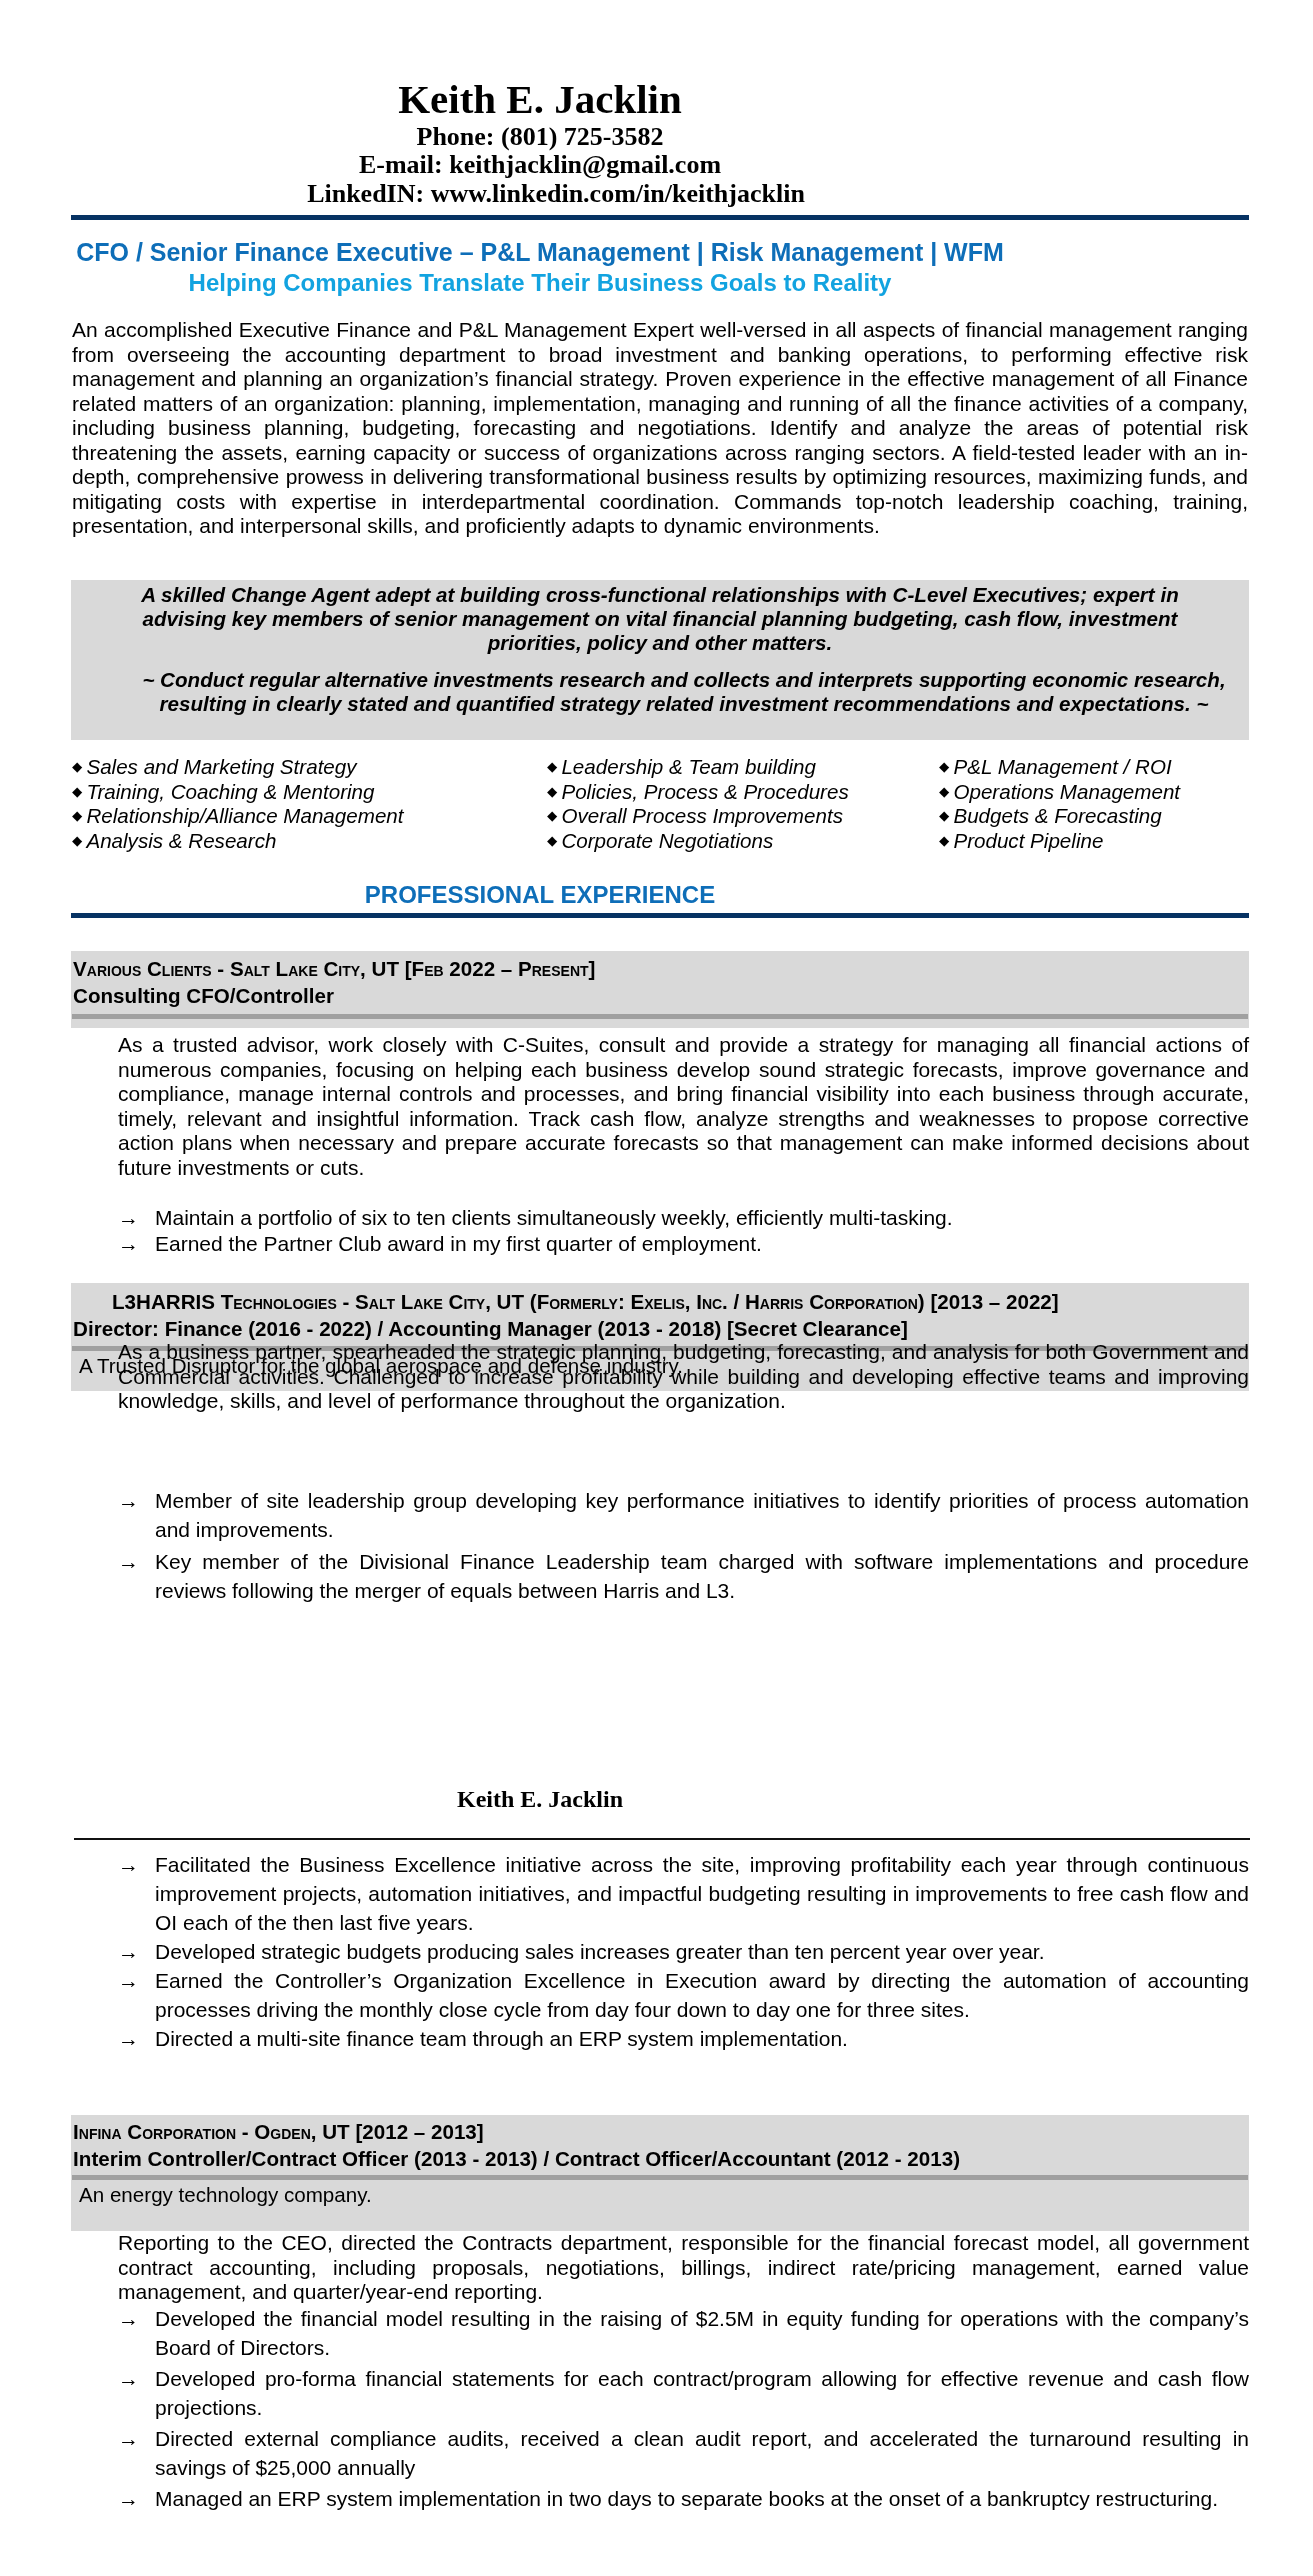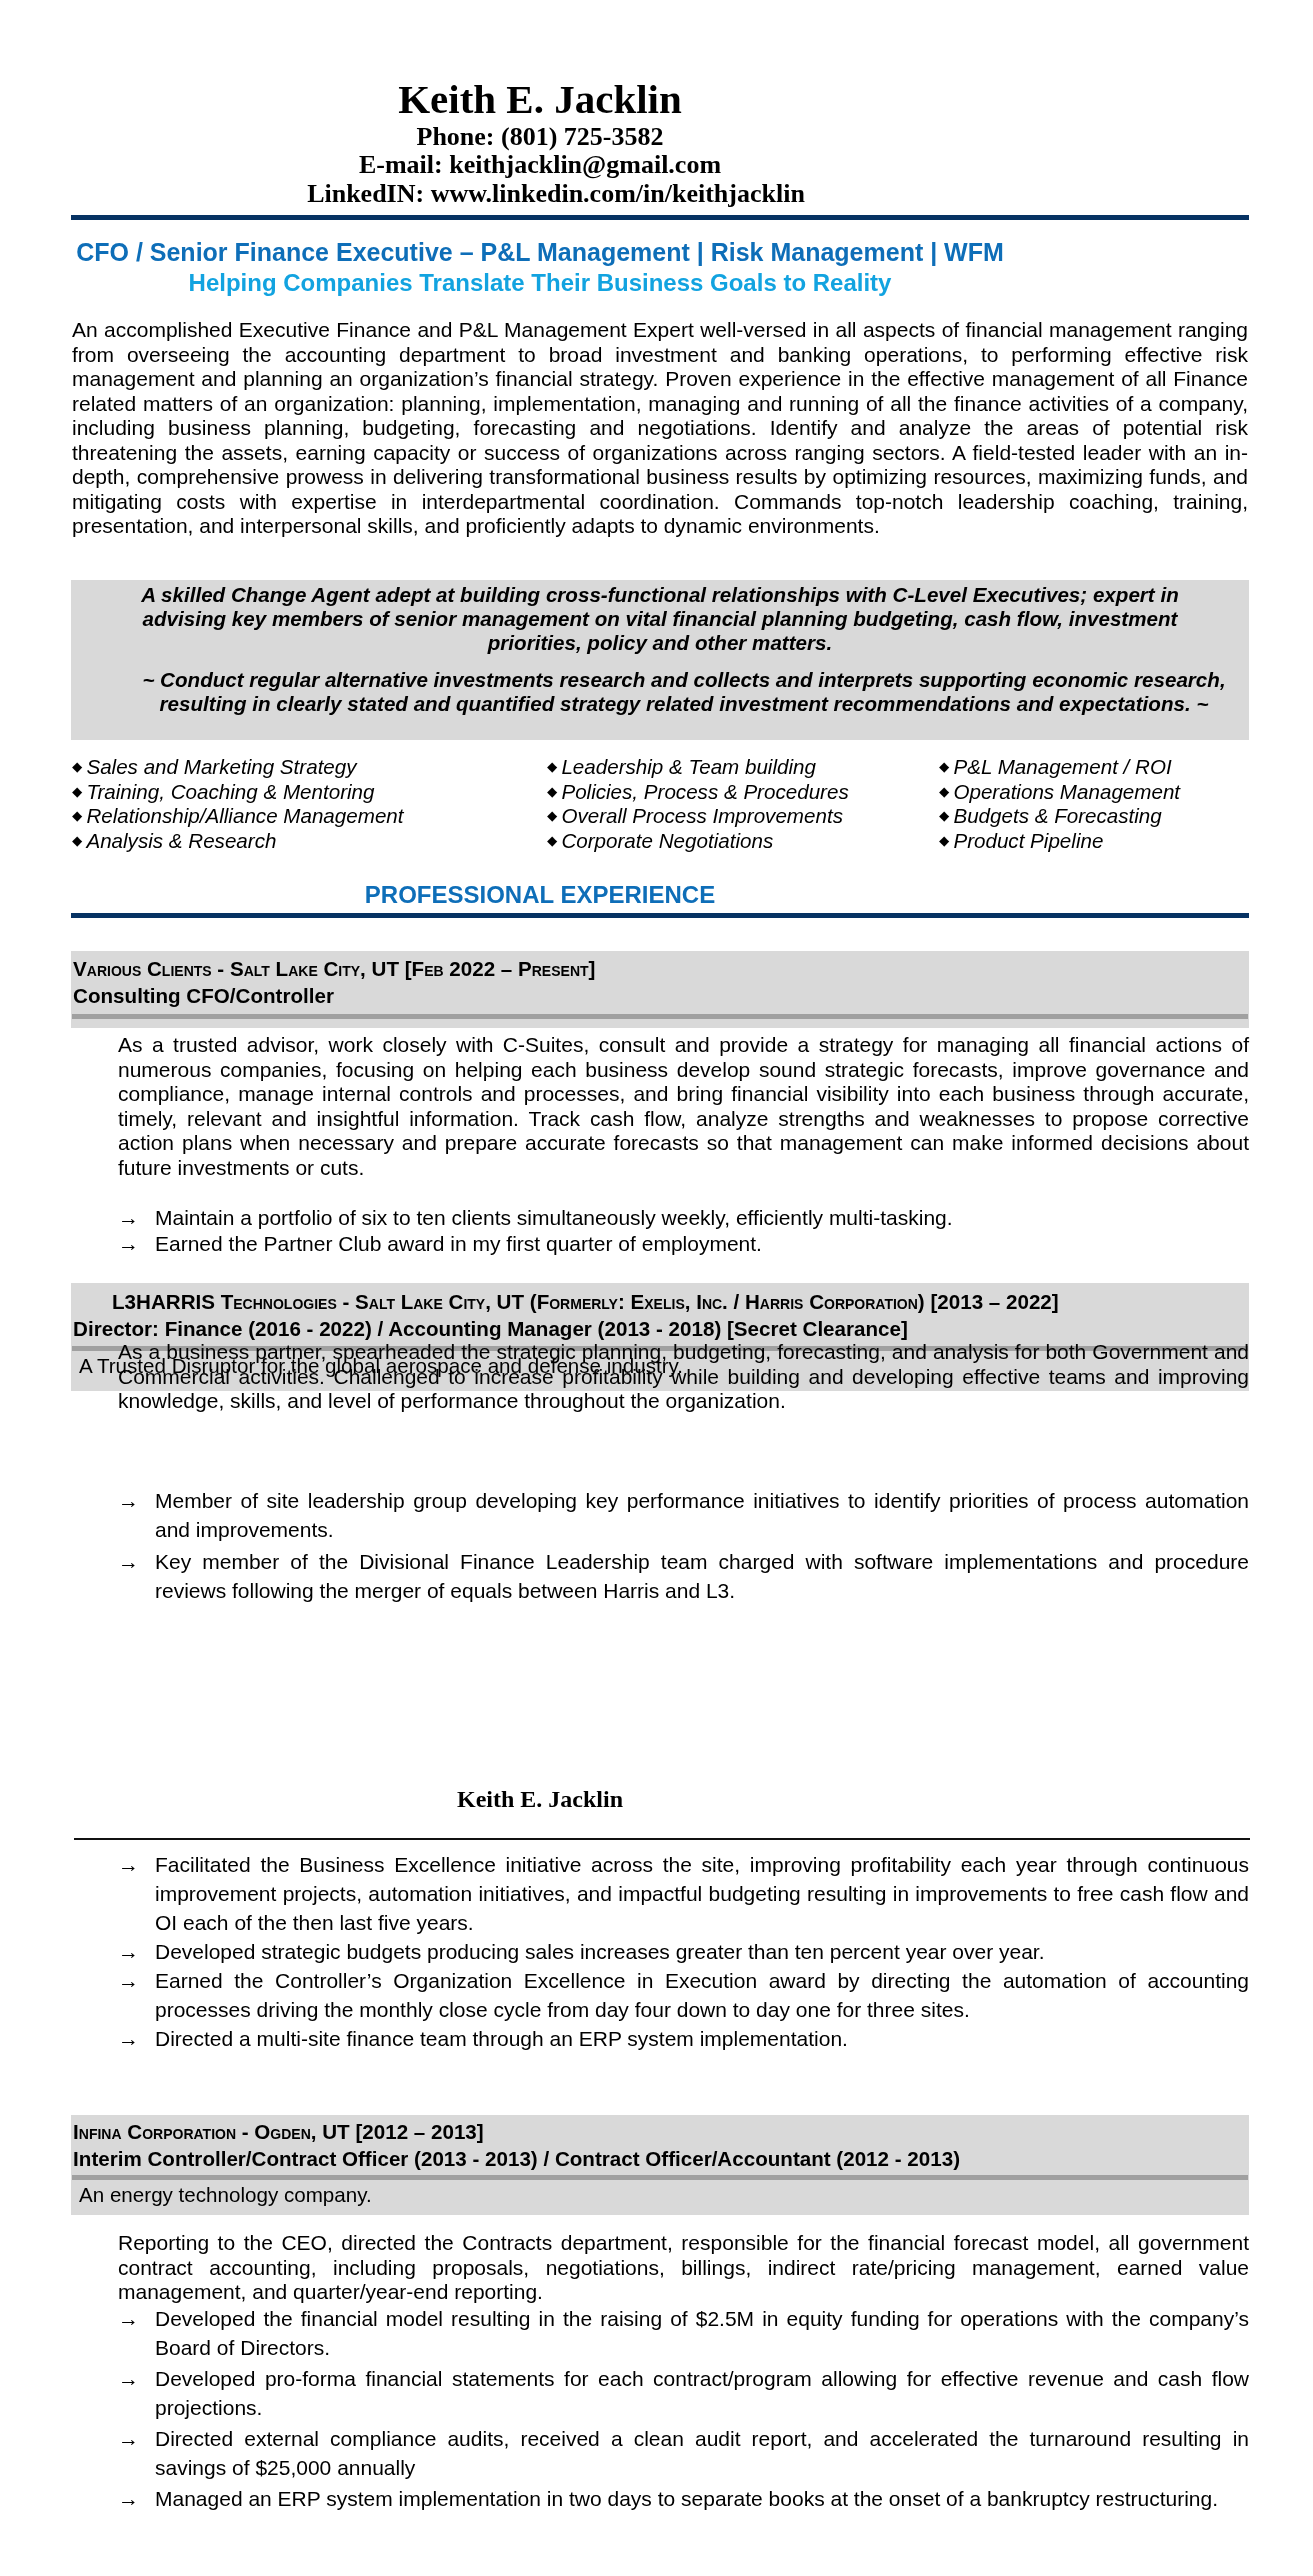--- a/index.html
+++ b/index.html
@@ -98,21 +98,21 @@
 <div class="abs center serif" style="top:1785px; font-weight:bold; font-size:24px; line-height:28px;">Keith E. Jacklin</div>
 <div class="abs rule-thin" style="top:1838px;"></div>
 
 <div class="abs bullet-list" style="top:1850px; left:118px; width:1131px;">
   <div class="bullet" style="line-height:29px;"><span class="arrow">→</span><span>Facilitated the Business Excellence initiative across the site, improving profitability each year through continuous improvement projects, automation initiatives, and impactful budgeting resulting in improvements to free cash flow and OI each of the then last five years.</span></div>
   <div class="bullet" style="line-height:29px;"><span class="arrow">→</span><span>Developed strategic budgets producing sales increases greater than ten percent year over year.</span></div>
   <div class="bullet" style="line-height:29px;"><span class="arrow">→</span><span>Earned the Controller’s Organization Excellence in Execution award by directing the automation of accounting processes driving the monthly close cycle from day four down to day one for three sites.</span></div>
   <div class="bullet" style="line-height:29px;"><span class="arrow">→</span><span>Directed a multi-site finance team through an ERP system implementation.</span></div>
 </div>
 
-<div class="abs job-box" style="top:2115px; height:100px;">
+<div class="abs job-box" style="top:2115px; height:116px;">
   <div class="job-line1" style="padding-top:3.1px;">Infina Corporation - Ogden, UT [2012 – 2013]</div>
   <div class="job-line2">Interim Controller/Contract Officer (2013 - 2013) / Contract Officer/Accountant (2012 - 2013)</div>
   <div class="job-sep" style="margin-top:3.1px;"></div>
   <div class="job-tag">An energy technology company.</div>
 </div>
 <div class="abs para" style="top:2231px; left:118px; width:1131px;">Reporting to the CEO, directed the Contracts department, responsible for the financial forecast model, all government contract accounting, including proposals, negotiations, billings, indirect rate/pricing management, earned value management, and quarter/year-end reporting.</div>
 <div class="abs bullet-list" style="top:2304px; left:118px; width:1131px;">
   <div class="bullet" style="line-height:29px; margin-bottom:2.1px;"><span class="arrow">→</span><span>Developed the financial model resulting in the raising of $2.5M in equity funding for operations with the company’s Board of Directors.</span></div>
   <div class="bullet" style="line-height:29px; margin-bottom:2.1px;"><span class="arrow">→</span><span>Developed pro-forma financial statements for each contract/program allowing for effective revenue and cash flow projections.</span></div>
   <div class="bullet" style="line-height:29px; margin-bottom:2.1px;"><span class="arrow">→</span><span>Directed external compliance audits, received a clean audit report, and accelerated the turnaround resulting in savings of $25,000 annually</span></div>

